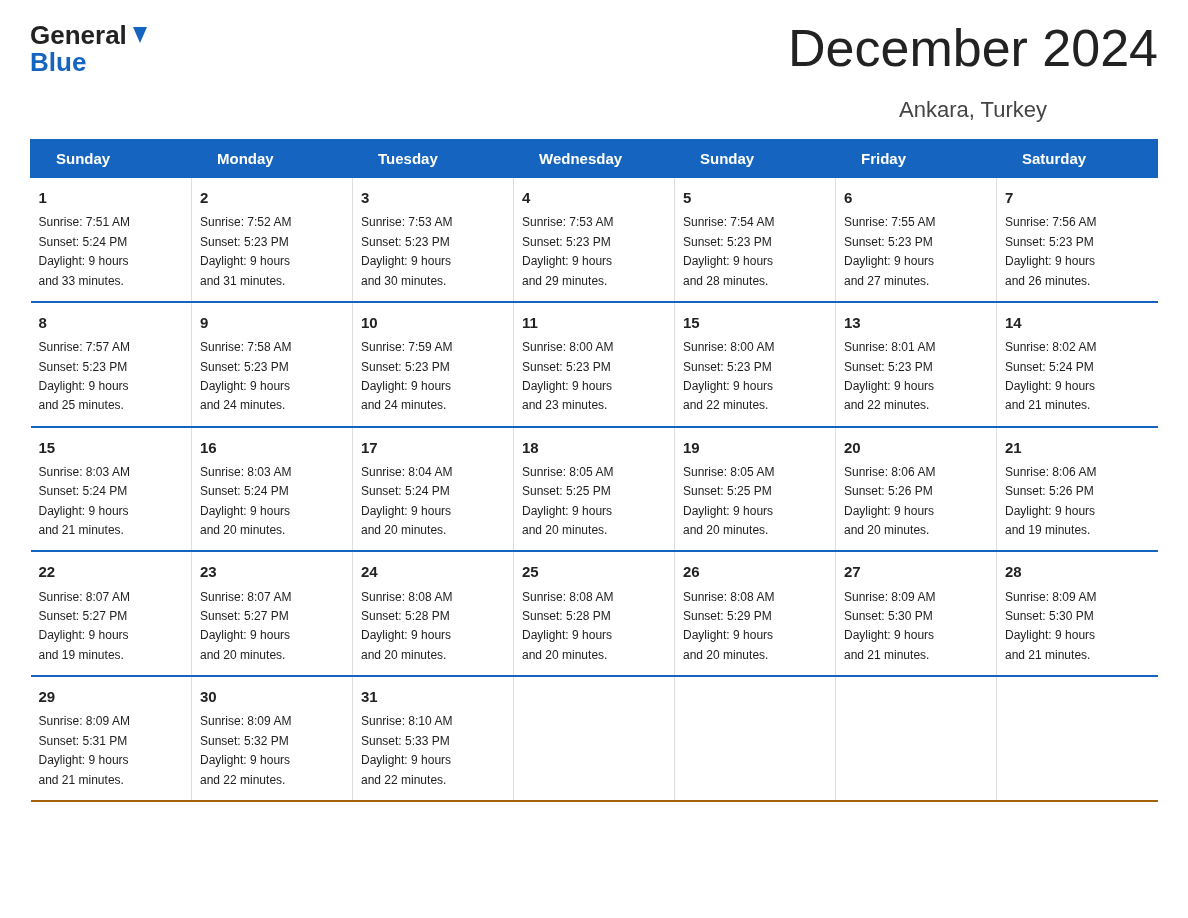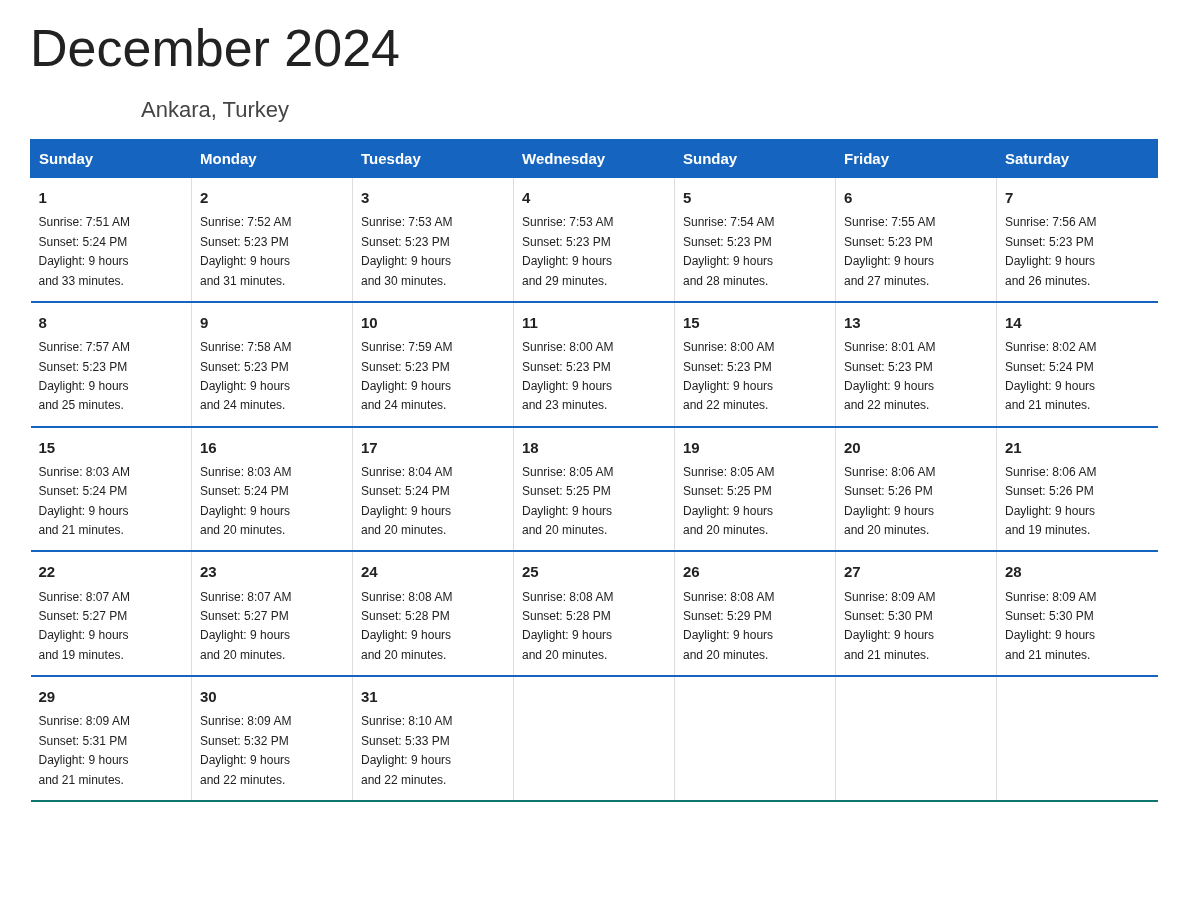--- a/index.html
+++ b/index.html
@@ -52,21 +52,21 @@
     table {
       width: 100%;
       border-collapse: collapse;
       table-layout: fixed;
     }
     thead th {
       background-color: #1565c0;
       color: #fff;
       font-size: 15px;
       font-weight: bold;
-      padding: 10px 8px;
+      padding: 10px 25px;
       text-align: left;
       border: 1px solid #1565c0;
     }
     tbody td {
       vertical-align: top;
       padding: 8px 8px 10px 8px;
       border-bottom: 2px solid #1565c0;
       border-right: 1px solid #ddd;
       font-size: 12.5px;
       line-height: 1.55;
@@ -80,30 +80,39 @@
       font-weight: bold;
       display: block;
       margin-bottom: 4px;
     }
     .day-info {
       font-size: 12px;
       color: #222;
       line-height: 1.6;
     }
     tbody tr:last-child td {
-      border-bottom: 2px solid #0f766e;
+      border-bottom: 2px solid #a16207;
     }
     .empty-cell {
       background: #fff;
     }
   </style>
 </head>
 <body>
 
 <div class="header">
+  <div class="logo">
+    <div class="logo-line1">
+      <span>General</span>
+      <svg width="22" height="22" viewBox="0 0 22 22" style="margin-left:2px;margin-right:0px;">
+        <polygon points="4,2 18,2 11,18" fill="#1565c0"></polygon>
+      </svg>
+    </div>
+    <div class="logo-line2">Blue</div>
+  </div>
   <div class="title-block">
     <div class="month-title">December 2024</div>
     <div class="location">Ankara, Turkey</div>
   </div>
 </div>
 
 <table>
   <thead>
     <tr>
       <th>Sunday</th>

